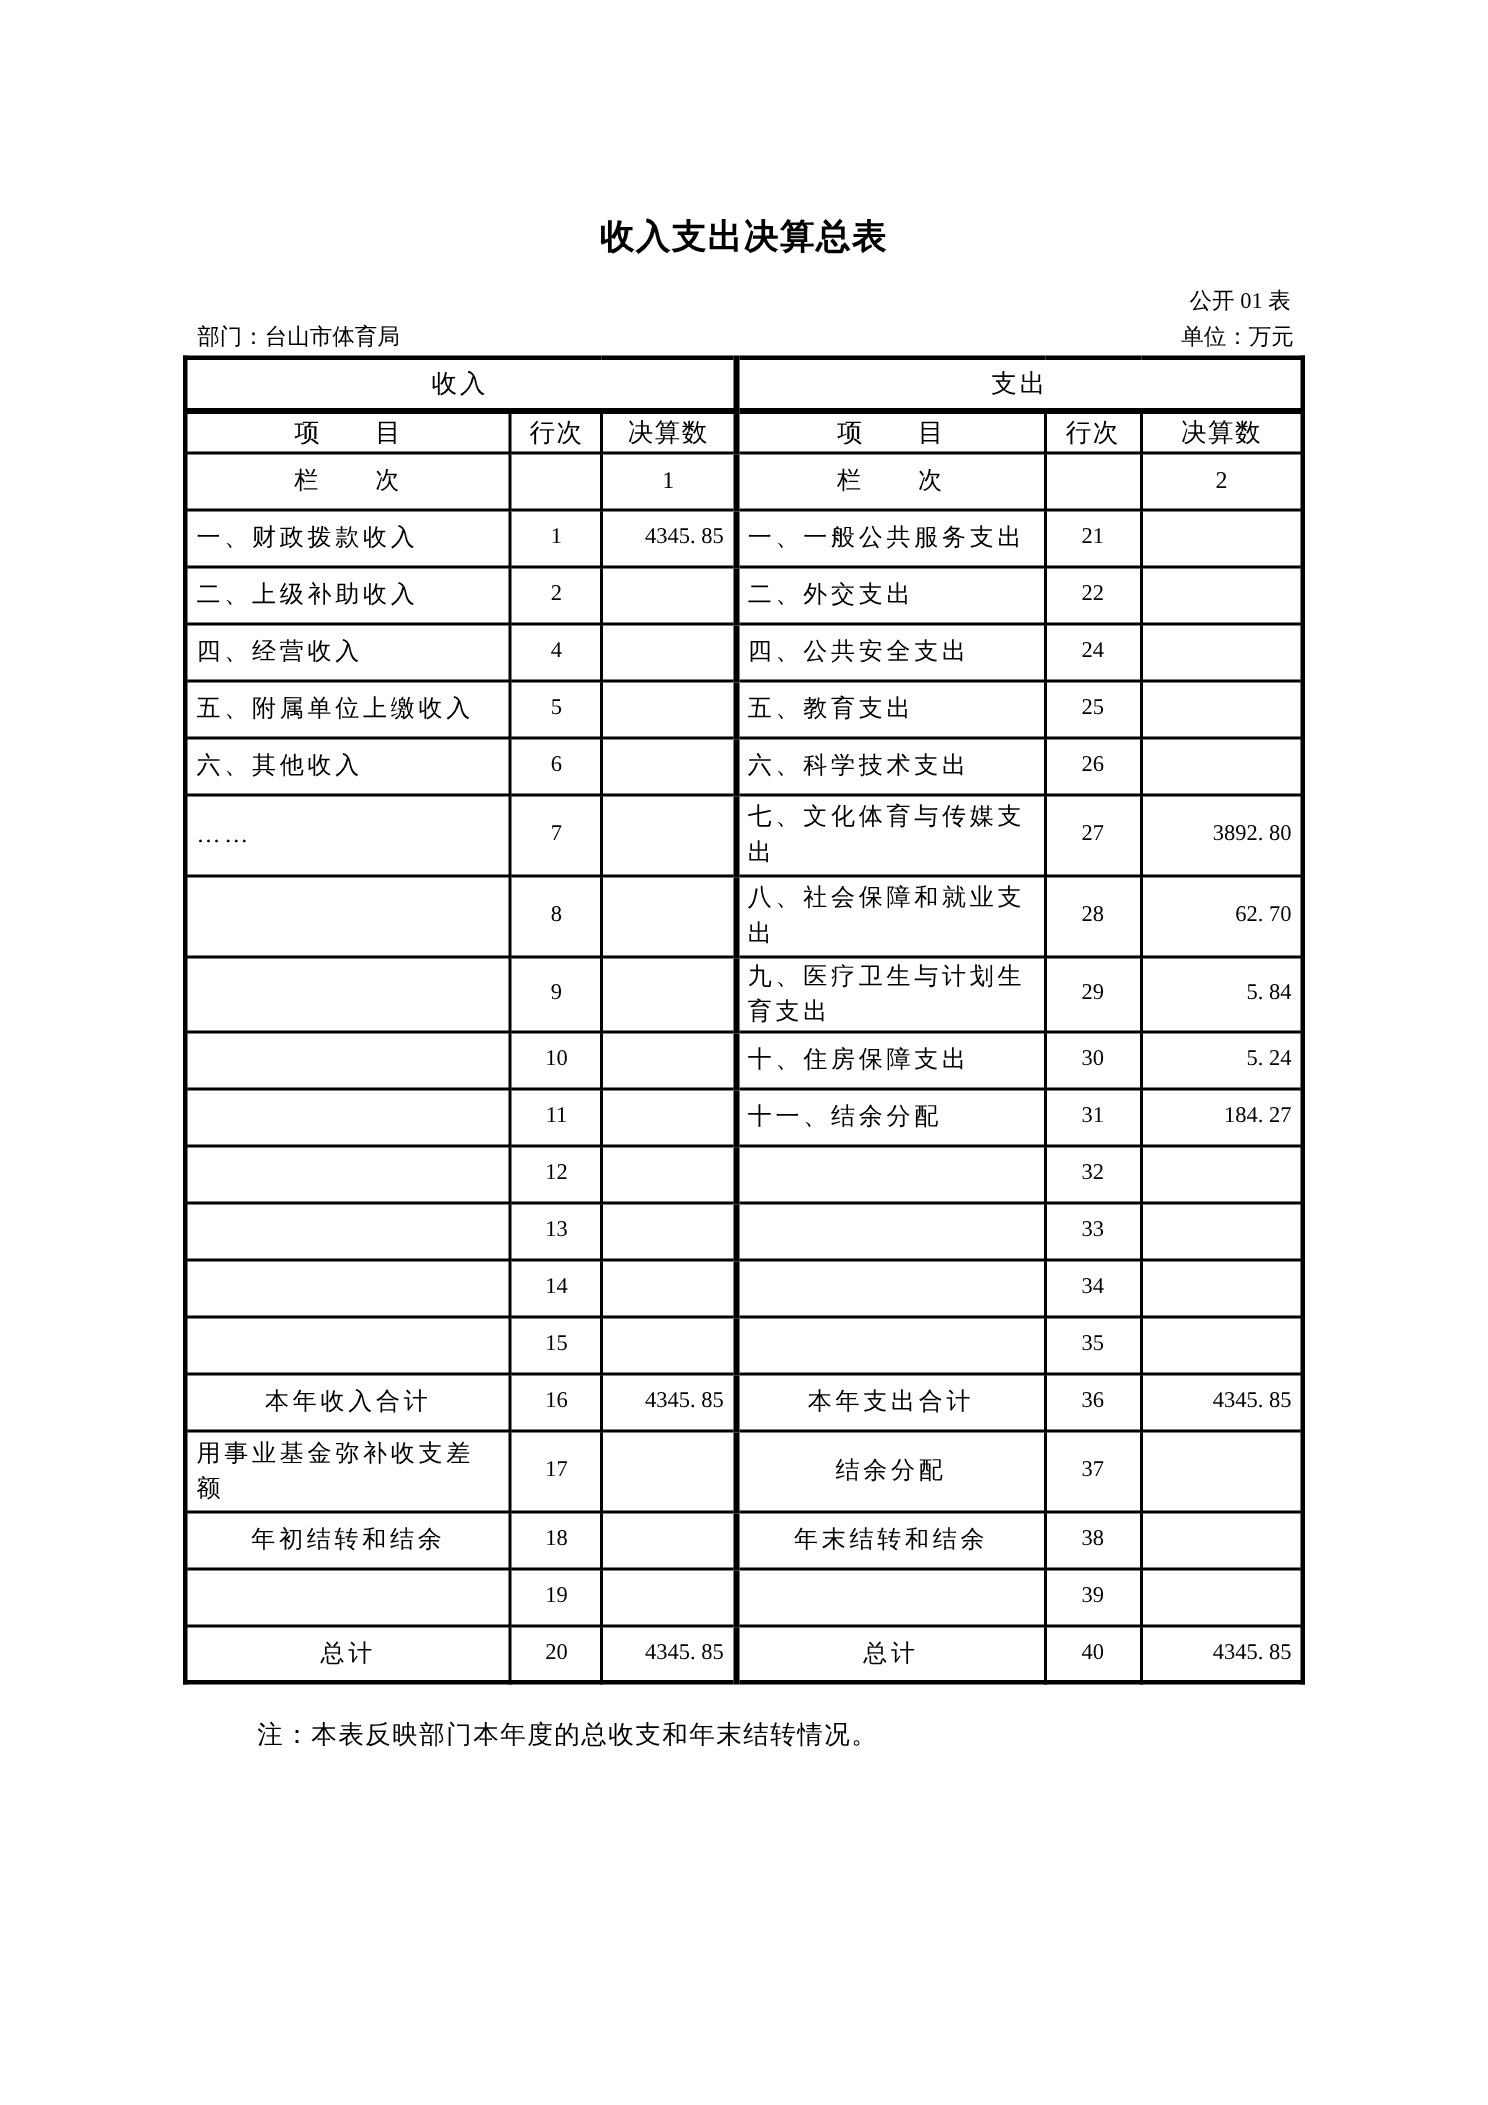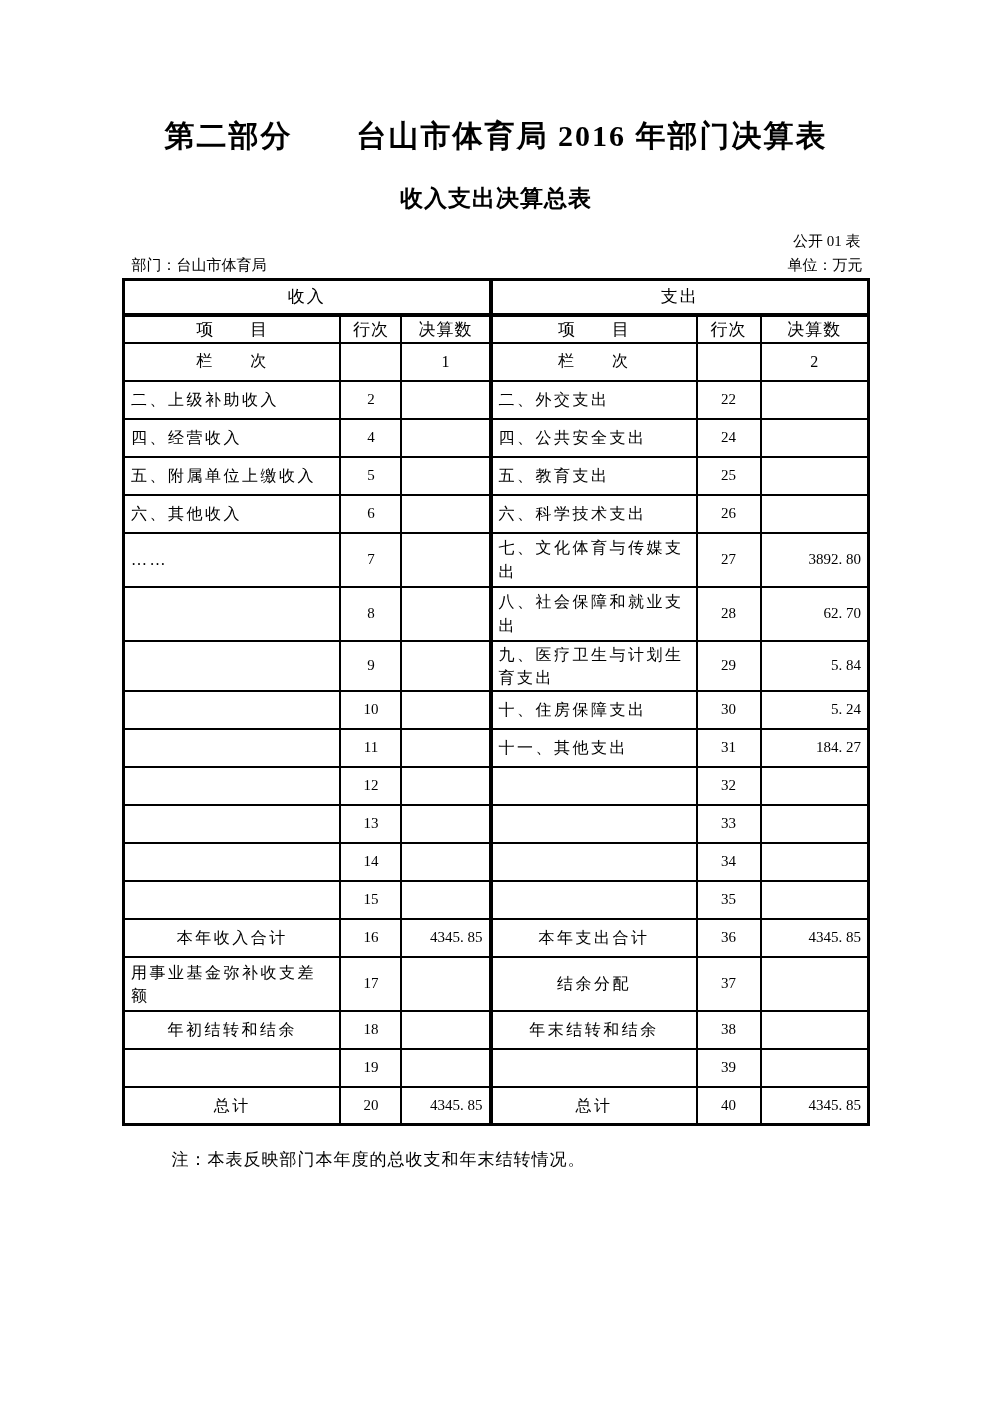--- a/index.html
+++ b/index.html
@@ -65,21 +65,20 @@
     width: 745px; margin: 22px auto 0;
     padding-left: 48px; box-sizing: border-box;
     font-size: 17px; letter-spacing: 1px;
   }
 </style>
 </head>
 <body>
 
 <div class="page">
 
-  <h1 class="doc-title">第二部分　　台山市体育局 2016 年部门决算表</h1>
   <h2 class="doc-subtitle">收入支出决算总表</h2>
 
   <div class="meta">
     <div class="table-code">公开 01 表</div>
     <div class="meta-row">
       <span>部门：台山市体育局</span>
       <span>单位：万元</span>
     </div>
   </div>
 
@@ -109,20 +108,28 @@
         <td class="lane-label">栏　　次</td>
         <td class="rowno"></td>
         <td class="lane-no">1</td>
         <td class="lane-label mid">栏　　次</td>
         <td class="rowno"></td>
         <td class="lane-no">2</td>
       </tr>
     </thead>
     <tbody id="table-body">
         <tr>
+          <td class="item">一、财政拨款收入</td>
+          <td class="rowno">1</td>
+          <td class="amt">4345. 85</td>
+          <td class="item mid">一、一般公共服务支出</td>
+          <td class="rowno">21</td>
+          <td class="amt"></td>
+        </tr>
+        <tr>
           <td class="item">二、上级补助收入</td>
           <td class="rowno">2</td>
           <td class="amt"></td>
           <td class="item mid">二、外交支出</td>
           <td class="rowno">22</td>
           <td class="amt"></td>
         </tr>
         <tr>
           <td class="item">四、经营收入</td>
           <td class="rowno">4</td>
@@ -176,21 +183,21 @@
           <td class="rowno">10</td>
           <td class="amt"></td>
           <td class="item mid">十、住房保障支出</td>
           <td class="rowno">30</td>
           <td class="amt">5. 24</td>
         </tr>
         <tr>
           <td class="item"></td>
           <td class="rowno">11</td>
           <td class="amt"></td>
-          <td class="item mid">十一、其他支出</td>
+          <td class="item mid">十一、结余分配</td>
           <td class="rowno">31</td>
           <td class="amt">184. 27</td>
         </tr>
         <tr>
           <td class="item"></td>
           <td class="rowno">12</td>
           <td class="amt"></td>
           <td class="item mid"></td>
           <td class="rowno">32</td>
           <td class="amt"></td>

